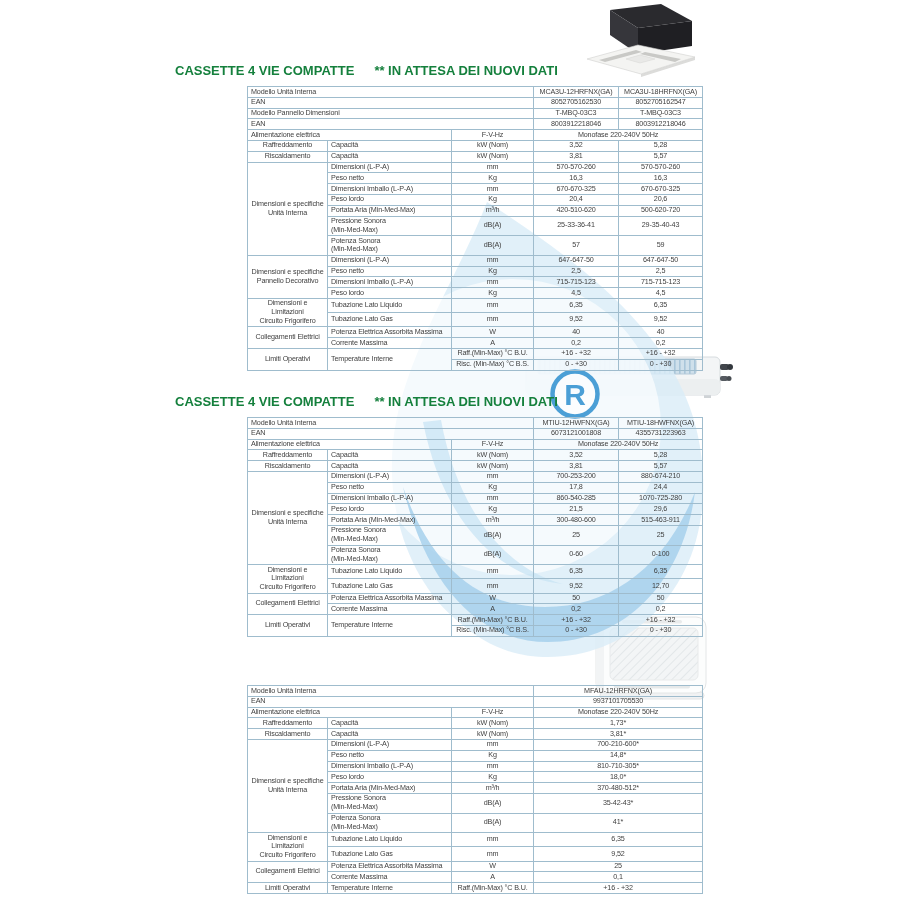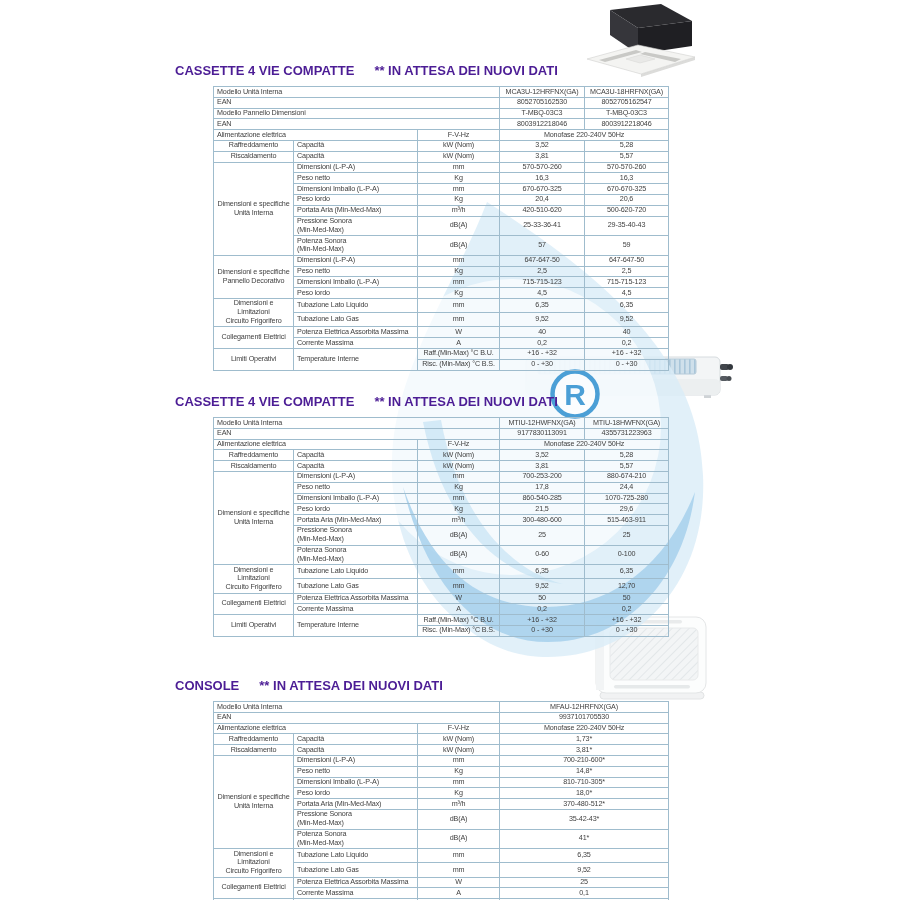--- a/index.html
+++ b/index.html
@@ -7,28 +7,28 @@
     width:900px; height:900px; position:relative; background:#ffffff;
     font-family:"Liberation Sans", sans-serif; overflow:hidden;
   }
   .page { position:absolute; inset:0; background:#ffffff; overflow:hidden; }
 
   .product-img { position:absolute; z-index:1; }
   .watermark   { position:absolute; left:383px; top:192px; z-index:2; }
 
   .section { position:absolute; left:175px; z-index:3; width:560px; }
   .sec-title {
-    font-size:13px; font-weight:bold; color:#4c1d95;
+    font-size:13px; font-weight:bold; color:#15803d;
     line-height:16px; white-space:nowrap;
   }
   .sec-title .note { margin-left:20px; }
 
   table.spec {
     border-collapse:collapse; table-layout:fixed;
-    width:455px; margin-left:38px; margin-top:7px;
+    width:455px; margin-left:72px; margin-top:7px;
     background:transparent;
     padding-left:22px;
   }
   .spec td {
     border:1px solid #9fbccd;
     font-size:7.2px; line-height:8.8px; letter-spacing:-0.15px;
     color:#414141; text-align:center; vertical-align:middle;
     padding:0.5px 3px; white-space:pre-line; overflow:hidden;
   }
   .spec td.al { text-align:left; }
@@ -271,21 +271,21 @@
           <col style="width:84px">
         </colgroup>
       <tbody>
           <tr>
             <td colspan="3" class="al">Modello Unità Interna</td>
             <td>MTIU-12HWFNX(GA)</td>
             <td>MTIU-18HWFNX(GA)</td>
           </tr>
           <tr>
             <td colspan="3" class="al">EAN</td>
-            <td>9177830113091</td>
+            <td>6073121001808</td>
             <td>4355731223963</td>
           </tr>
           <tr>
             <td colspan="2" class="al">Alimentazione elettrica</td>
             <td>F-V-Hz</td>
             <td colspan="2">Monofase 220-240V 50Hz</td>
           </tr>
           <tr>
             <td>Raffreddamento</td>
             <td class="al">Capacità</td>
@@ -383,23 +383,20 @@
           <tr>
             <td>Risc. (Min-Max) °C B.S.</td>
             <td>0 - +30</td>
             <td>0 - +30</td>
           </tr>
         </tbody>
     </table>
   </div>
 
   <div class="section" style="top:678px;">
-    <div class="sec-title">
-      <span>CONSOLE</span><span class="note">** IN ATTESA DEI NUOVI DATI</span>
-    </div>
     <table class="spec">
       <colgroup>
           <col style="width:80px">
           <col style="width:124px">
           <col style="width:82px">
           <col style="width:169px">
         </colgroup>
       <tbody>
           <tr>
             <td colspan="3" class="al">Modello Unità Interna</td>

